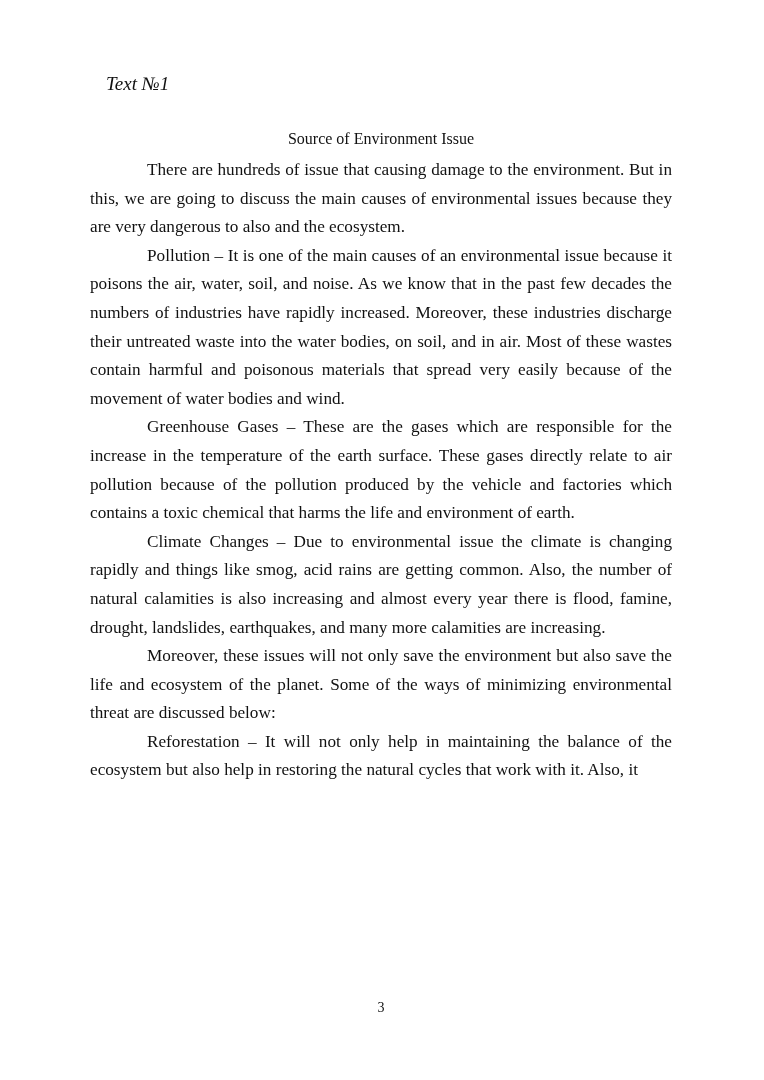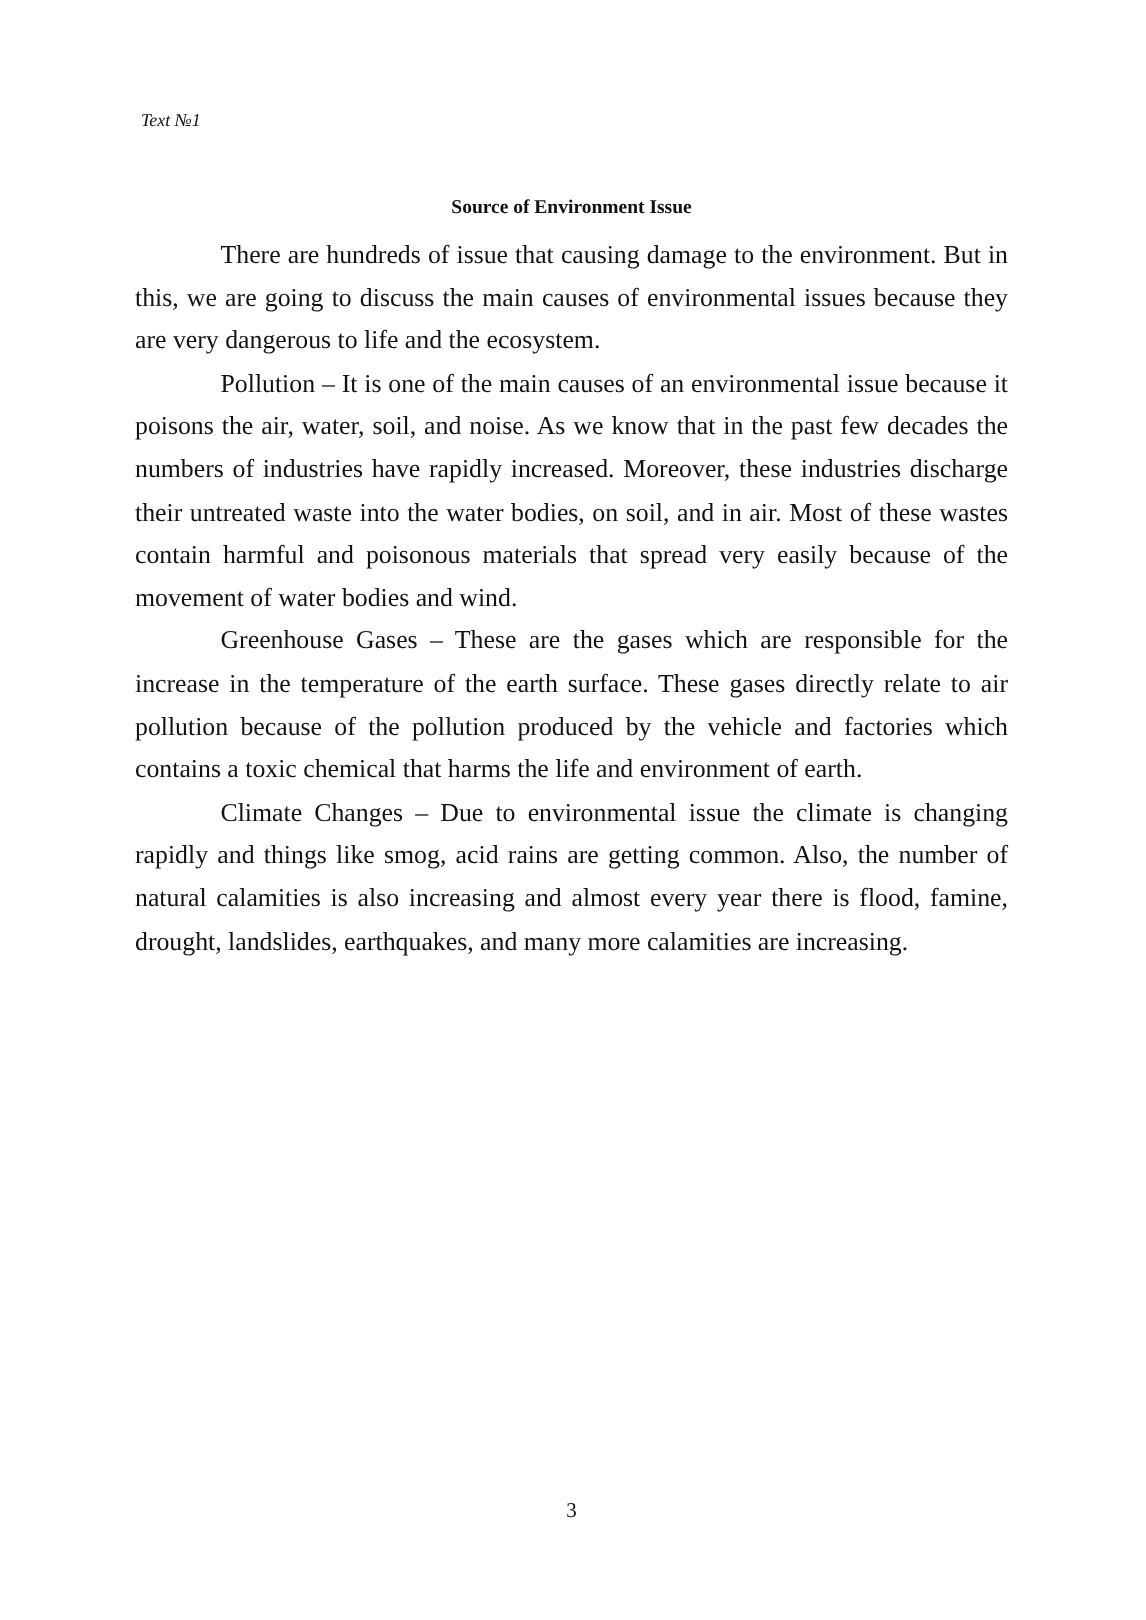--- a/index.html
+++ b/index.html
@@ -2,45 +2,47 @@
 <html><head>
 <meta charset="utf-8">
 <style>
   html, body { margin: 0; padding: 0; background: #ffffff; }
   body { width: 764px; height: 1080px; position: relative; overflow: hidden; }
   .page {
     position: absolute; left: 90px; top: 0; width: 582px;
     font-family: "Liberation Serif", serif; color: #111111; font-size: 17.2px;
   }
   .label {
-    position: absolute; top: 73px; left: 4px;
-    font-style: italic; font-size: 12px;
+    position: absolute; top: 73px; left: 16px;
+    font-style: italic; font-size: 19px;
   }
   .title {
     position: absolute; top: 130px; left: 0; width: 582px;
-    text-align: center; font-weight: bold; font-size: 13px;
+    text-align: center; font-weight: normal; font-size: 16px;
   }
   .body {
     position: absolute; top: 156px; left: 0; width: 582px;
     line-height: 28.6px;
   }
   .body p {
     margin: 0; text-indent: 57px; text-align: justify;
   }
   .pagenum {
     position: absolute; top: 1000px; left: 0; width: 582px;
     text-align: center; font-size: 14px;
   }
 </style>
 </head>
 <body>
 
 <div class="page">
   <div class="label">Text №1</div>
   <div class="title">Source of Environment Issue</div>
   <div class="body">
-    <p>There are hundreds of issue that causing damage to the environment. But in this, we are going to discuss the main causes of environmental issues because they are very dangerous to life and the ecosystem.</p>
+    <p>There are hundreds of issue that causing damage to the environment. But in this, we are going to discuss the main causes of environmental issues because they are very dangerous to also and the ecosystem.</p>
     <p>Pollution – It is one of the main causes of an environmental issue because it poisons the air, water, soil, and noise. As we know that in the past few decades the numbers of industries have rapidly increased. Moreover, these industries discharge their untreated waste into the water bodies, on soil, and in air. Most of these wastes contain harmful and poisonous materials that spread very easily because of the movement of water bodies and wind.</p>
     <p>Greenhouse Gases – These are the gases which are responsible for the increase in the temperature of the earth surface. These gases directly relate to air pollution because of the pollution produced by the vehicle and factories which contains a toxic chemical that harms the life and environment of earth.</p>
     <p>Climate Changes – Due to environmental issue the climate is changing rapidly and things like smog, acid rains are getting common. Also, the number of natural calamities is also increasing and almost every year there is flood, famine, drought, landslides, earthquakes, and many more calamities are increasing.</p>
+    <p>Moreover, these issues will not only save the environment but also save the life and ecosystem of the planet. Some of the ways of minimizing environmental threat are discussed below:</p>
+    <p>Reforestation – It will not only help in maintaining the balance of the ecosystem but also help in restoring the natural cycles that work with it. Also, it</p>
   </div>
   <div class="pagenum">3</div>
 </div>
 
 </body></html>

